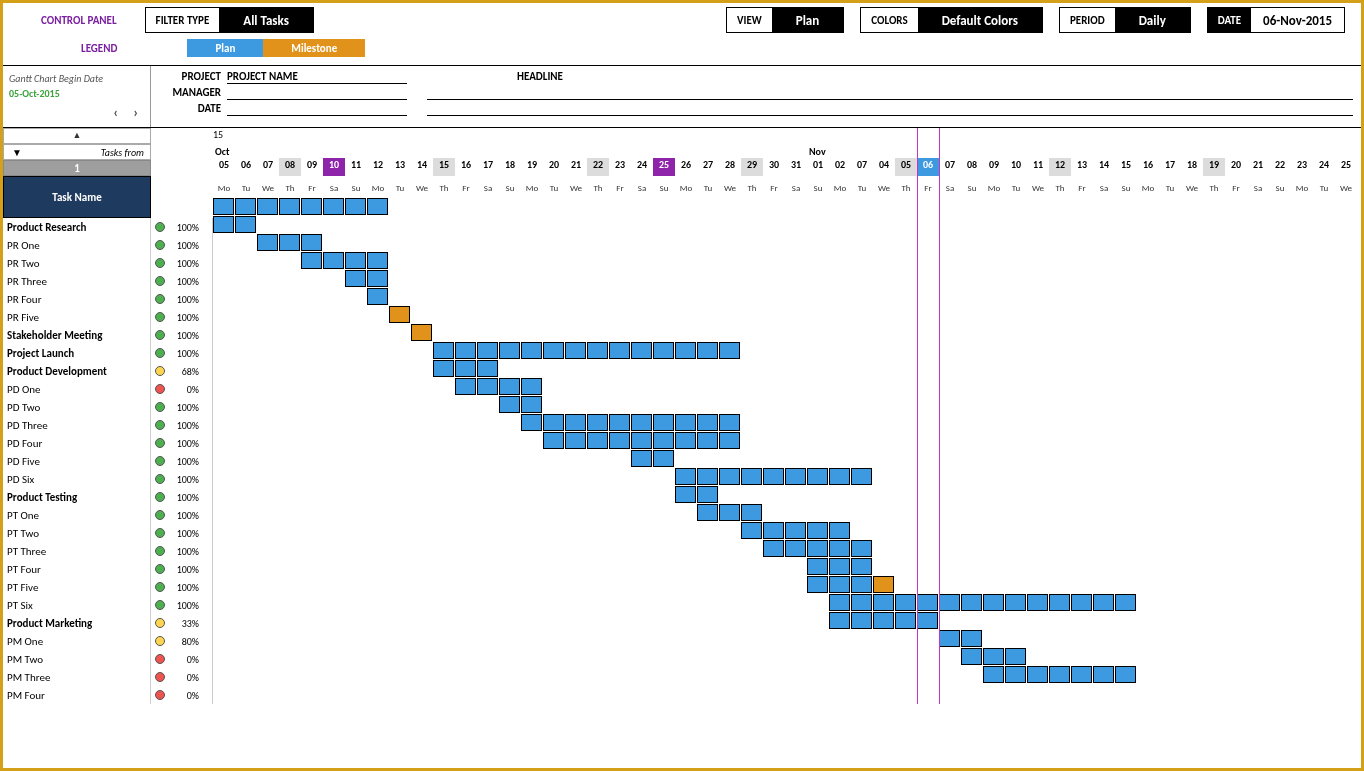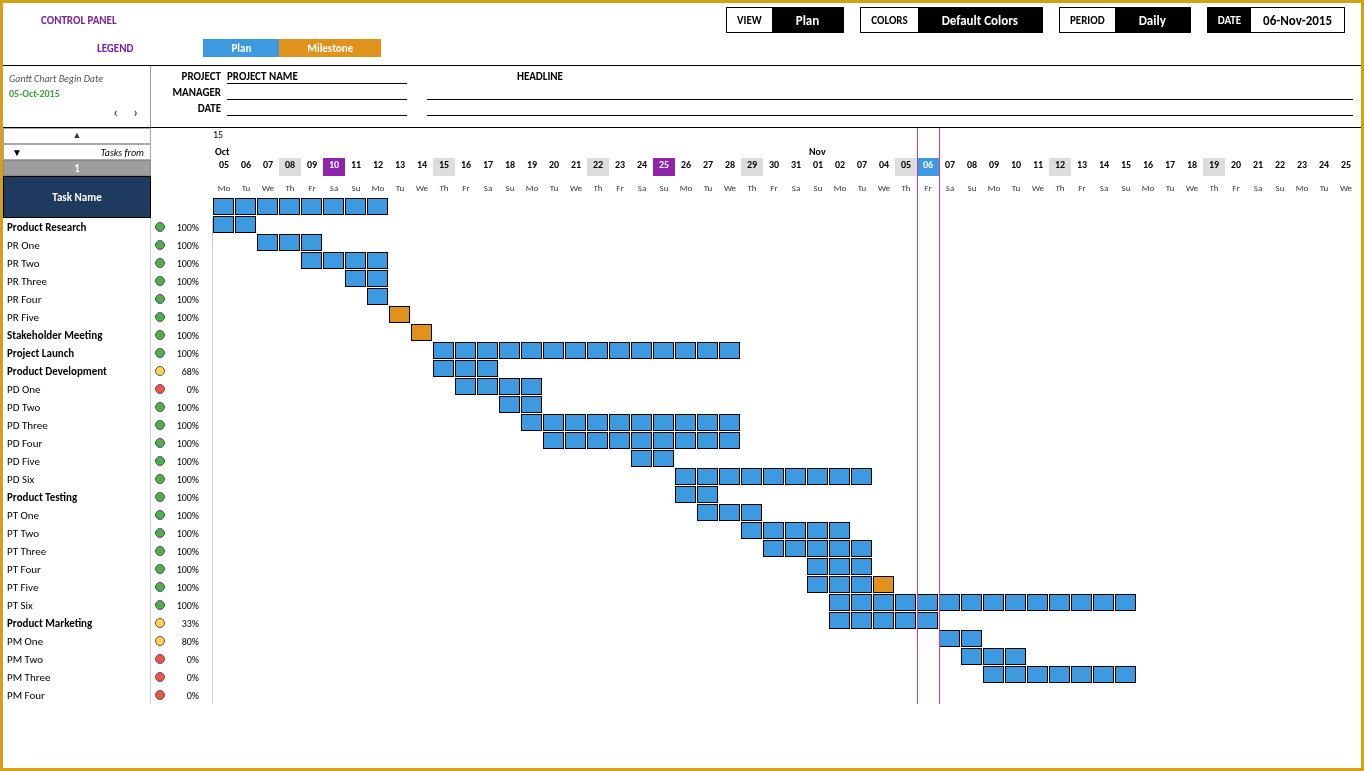--- a/index.html
+++ b/index.html
@@ -39,21 +39,21 @@
   }
   .pill .val {
     background: #000; color: #fff;
     font-weight: bold; padding: 0 24px;
     display: flex; align-items: center;
     font-size: 13px;
   }
   .pill.date .val { background:#fff; color:#000; padding:0 12px; }
   .legend-row {
     display: flex; align-items: center;
-    padding: 2px 8px 6px 24px;
+    padding: 2px 8px 6px 8px;
   }
   .legend-label { color:#7b1fa2; font-weight:bold; padding: 0 70px 0 70px; }
   .legend-chip {
     display: inline-flex; align-items: center; justify-content: center;
     height: 18px; color:#fff; font-weight:bold; font-size:11px;
     padding: 0 28px;
   }
   .chip-plan { background:#3e9ae0; }
   .chip-milestone { background:#e0921a; }
 
@@ -180,20 +180,24 @@
   .cell.mile { background:#e0921a; }
 
 </style>
 </head>
 <body>
 
 <div class="outer">
 
   <div class="ctrl-row">
     <span class="ctrl-label">CONTROL PANEL</span>
+    <div class="pill">
+      <span class="lab">FILTER TYPE</span>
+      <span class="val">All Tasks</span>
+    </div>
     <div style="flex:1"></div>
     <div class="pill">
       <span class="lab">VIEW</span>
       <span class="val">Plan</span>
     </div>
     <div class="pill">
       <span class="lab">COLORS</span>
       <span class="val">Default Colors</span>
     </div>
     <div class="pill">

